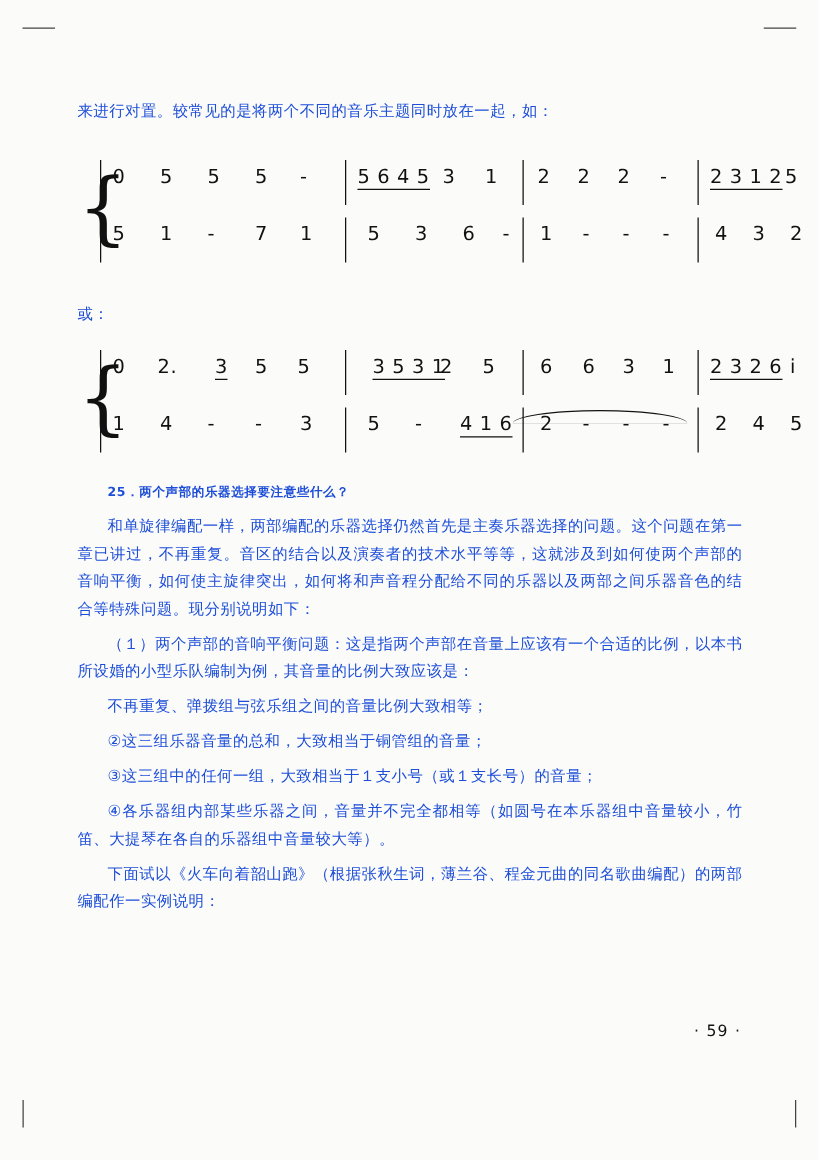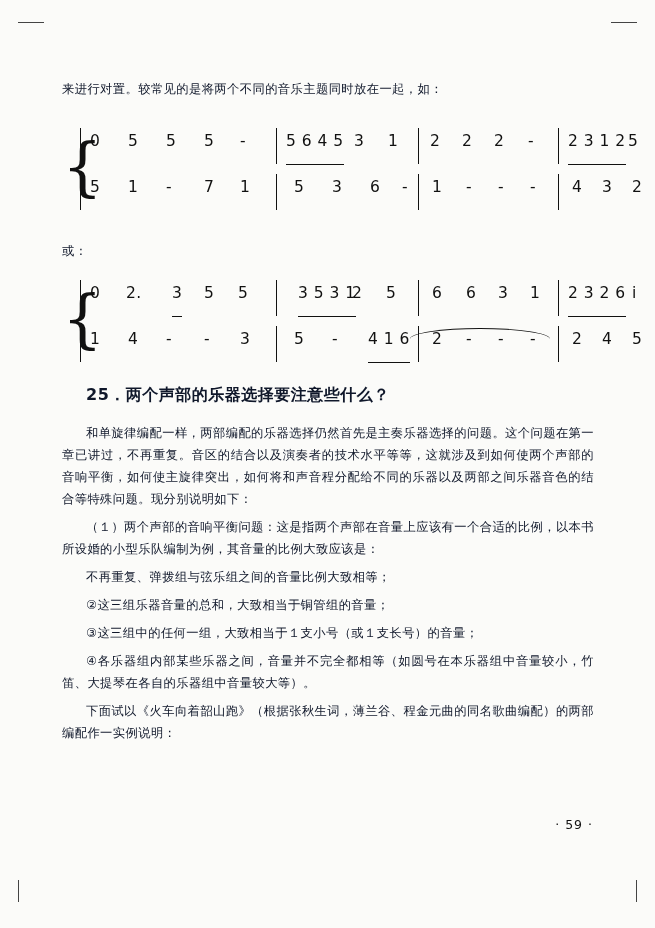--- a/index.html
+++ b/index.html
@@ -35,29 +35,29 @@
     top: 78px;
     width: 532px;
   }
 
   p.body {
     font-size: 12.3px;
     line-height: 22px;
     margin: 0 0 6px 0;
     text-align: justify;
     letter-spacing: 0.4px;
-    color: #0f172a;
+    color: #1d4ed8;
   }
   p.indent { text-indent: 24px; }
   p.heading {
     font-weight: bold;
     text-indent: 24px;
     margin-top: 14px;
-    margin-bottom: 16px;
-    font-size: 16px;
+    margin-bottom: 4px;
+    font-size: 10px;
     letter-spacing: 0.5px;
   }
 
   
   .music {
     position: relative;
     margin: 10px 0 6px 0;
     height: 88px;
     font-family: "DejaVu Sans", "Liberation Sans", sans-serif;
   }
@@ -89,21 +89,21 @@
     background: #111;
   }
   .note {
     position: absolute;
     top: 6px;
     font-size: 15.5px;
     line-height: 18px;
     white-space: nowrap;
     letter-spacing: 0.5px;
   }
-  .note.u { border-bottom: 1.4px solid #111; padding-bottom: 14px; }
+  .note.u { border-bottom: 1.4px solid #111; padding-bottom: 1px; }
   .slur {
     position: absolute;
     border-top: 1.3px solid #111;
     border-radius: 50%/100% 100% 0 0;
     height: 10px;
     border-left: 0; border-right: 0; border-bottom: 0;
   }
 
   .eq {
     font-size: 12.3px;

